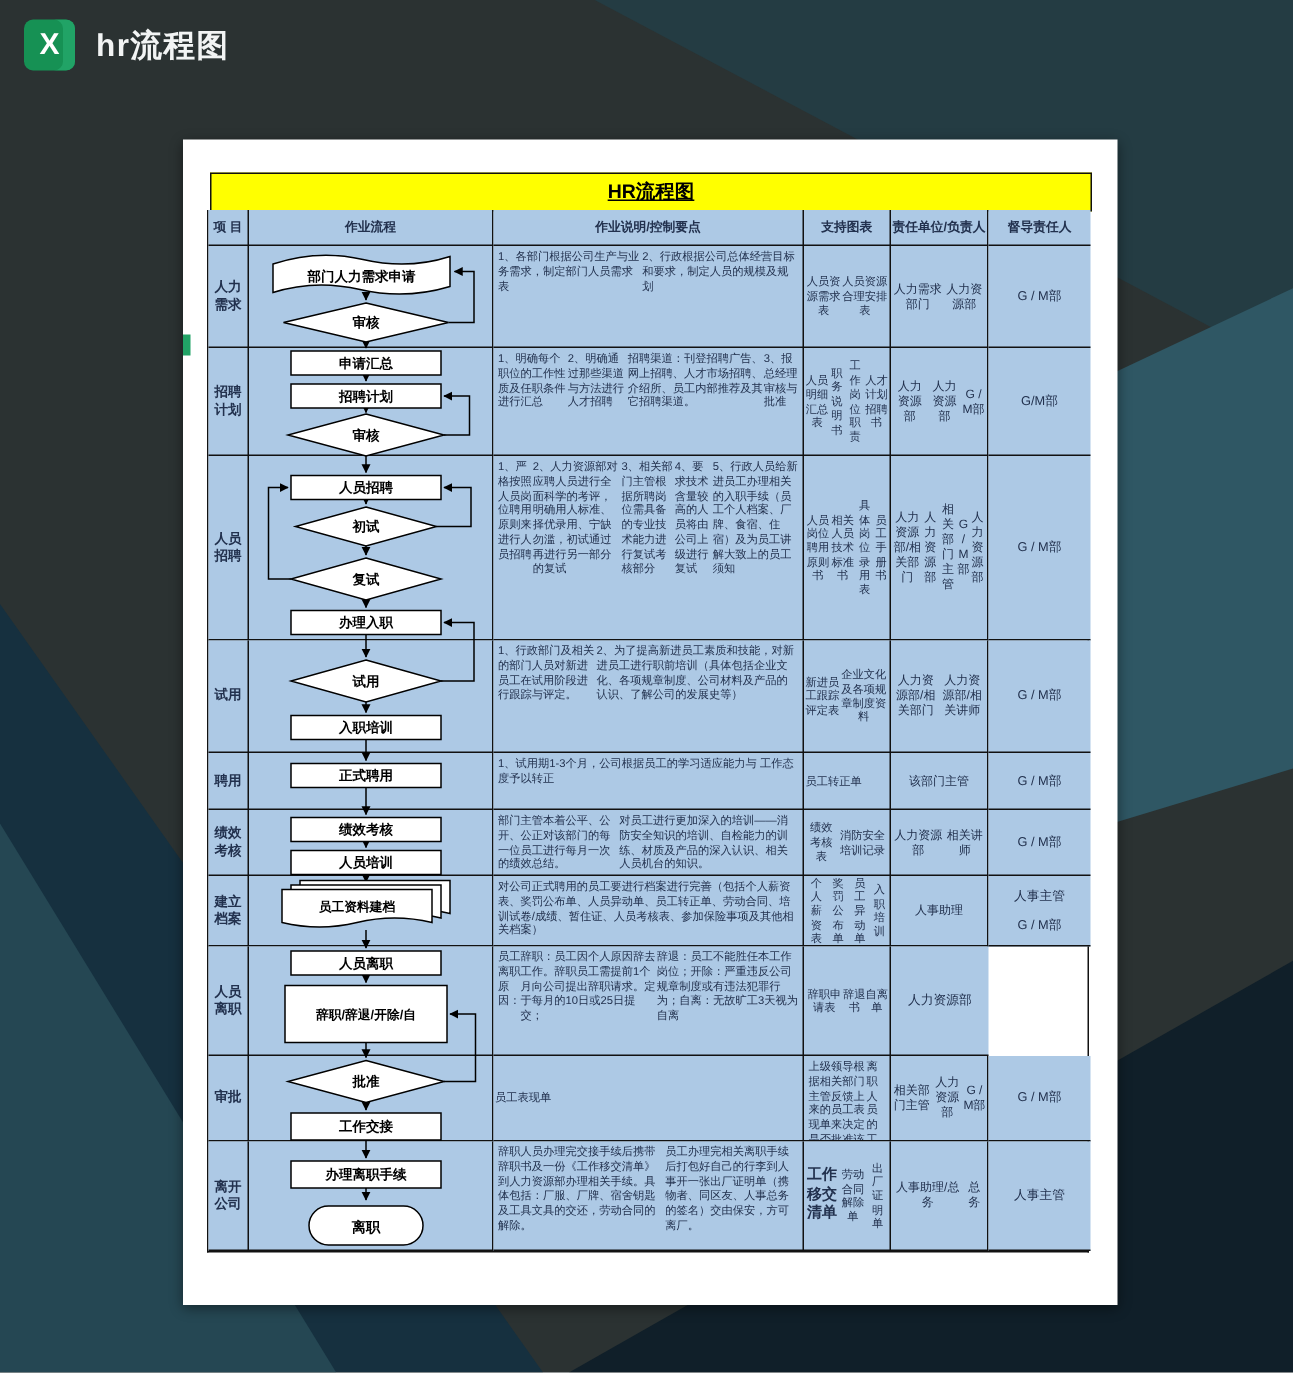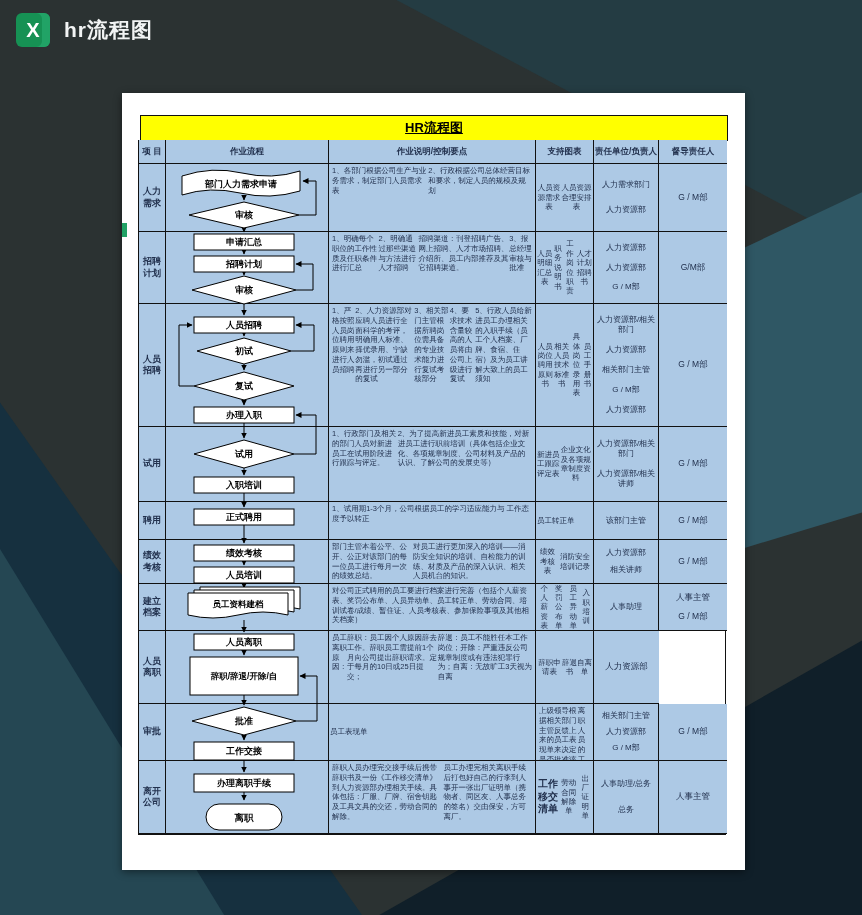--- a/index.html
+++ b/index.html
@@ -53,21 +53,21 @@
   .tbody { position:relative; }
   .r1{height:68px}.r2{height:72px}.r3{height:123px}.r4{height:75px}.r5{height:38px}
   .r6{height:44px}.r7{height:47px}.r8{height:73px}.r9{height:57px}.r10{height:73px}
   .trow:last-child .cell { border-bottom:none; }
   .c-cat { display:flex; align-items:center; justify-content:center; text-align:center;
     font-size:9px; font-weight:bold; line-height:1.25; padding:1px; word-break:break-all; }
   .c-desc { display:flex; flex-direction:row; justify-content:space-evenly;
     font-size:7.5px; line-height:1.3; padding:2px 3px; text-align:left; }
   .c-chart { display:flex; justify-content:space-between; align-items:center;
     font-size:7.5px; line-height:1.25; padding:1px; text-align:center; }
-  .c-resp { display:flex; flex-direction:column; justify-content:space-evenly; align-items:center;
+  .c-resp { display:flex; justify-content:space-evenly; align-items:center;
     font-size:8px; line-height:1.25; padding:1px; text-align:center; }
   .c-sup { display:flex; flex-direction:column; justify-content:space-evenly; align-items:center;
     font-size:8.5px; line-height:1.3; padding:1px; text-align:center; }
   .chart-item.big { font-size:10px; font-weight:bold; }
   
   .flow-svg { position:absolute; left:27px; top:0; width:163px; height:670px; pointer-events:none; }
   .flow-svg text { font-family:"Liberation Sans","DejaVu Sans",sans-serif; font-weight:bold; fill:#000; }
   .fs-rect { fill:#fff; stroke:#000; stroke-width:1; }
   .fs-line { stroke:#000; stroke-width:1; fill:none; }
 </style>

